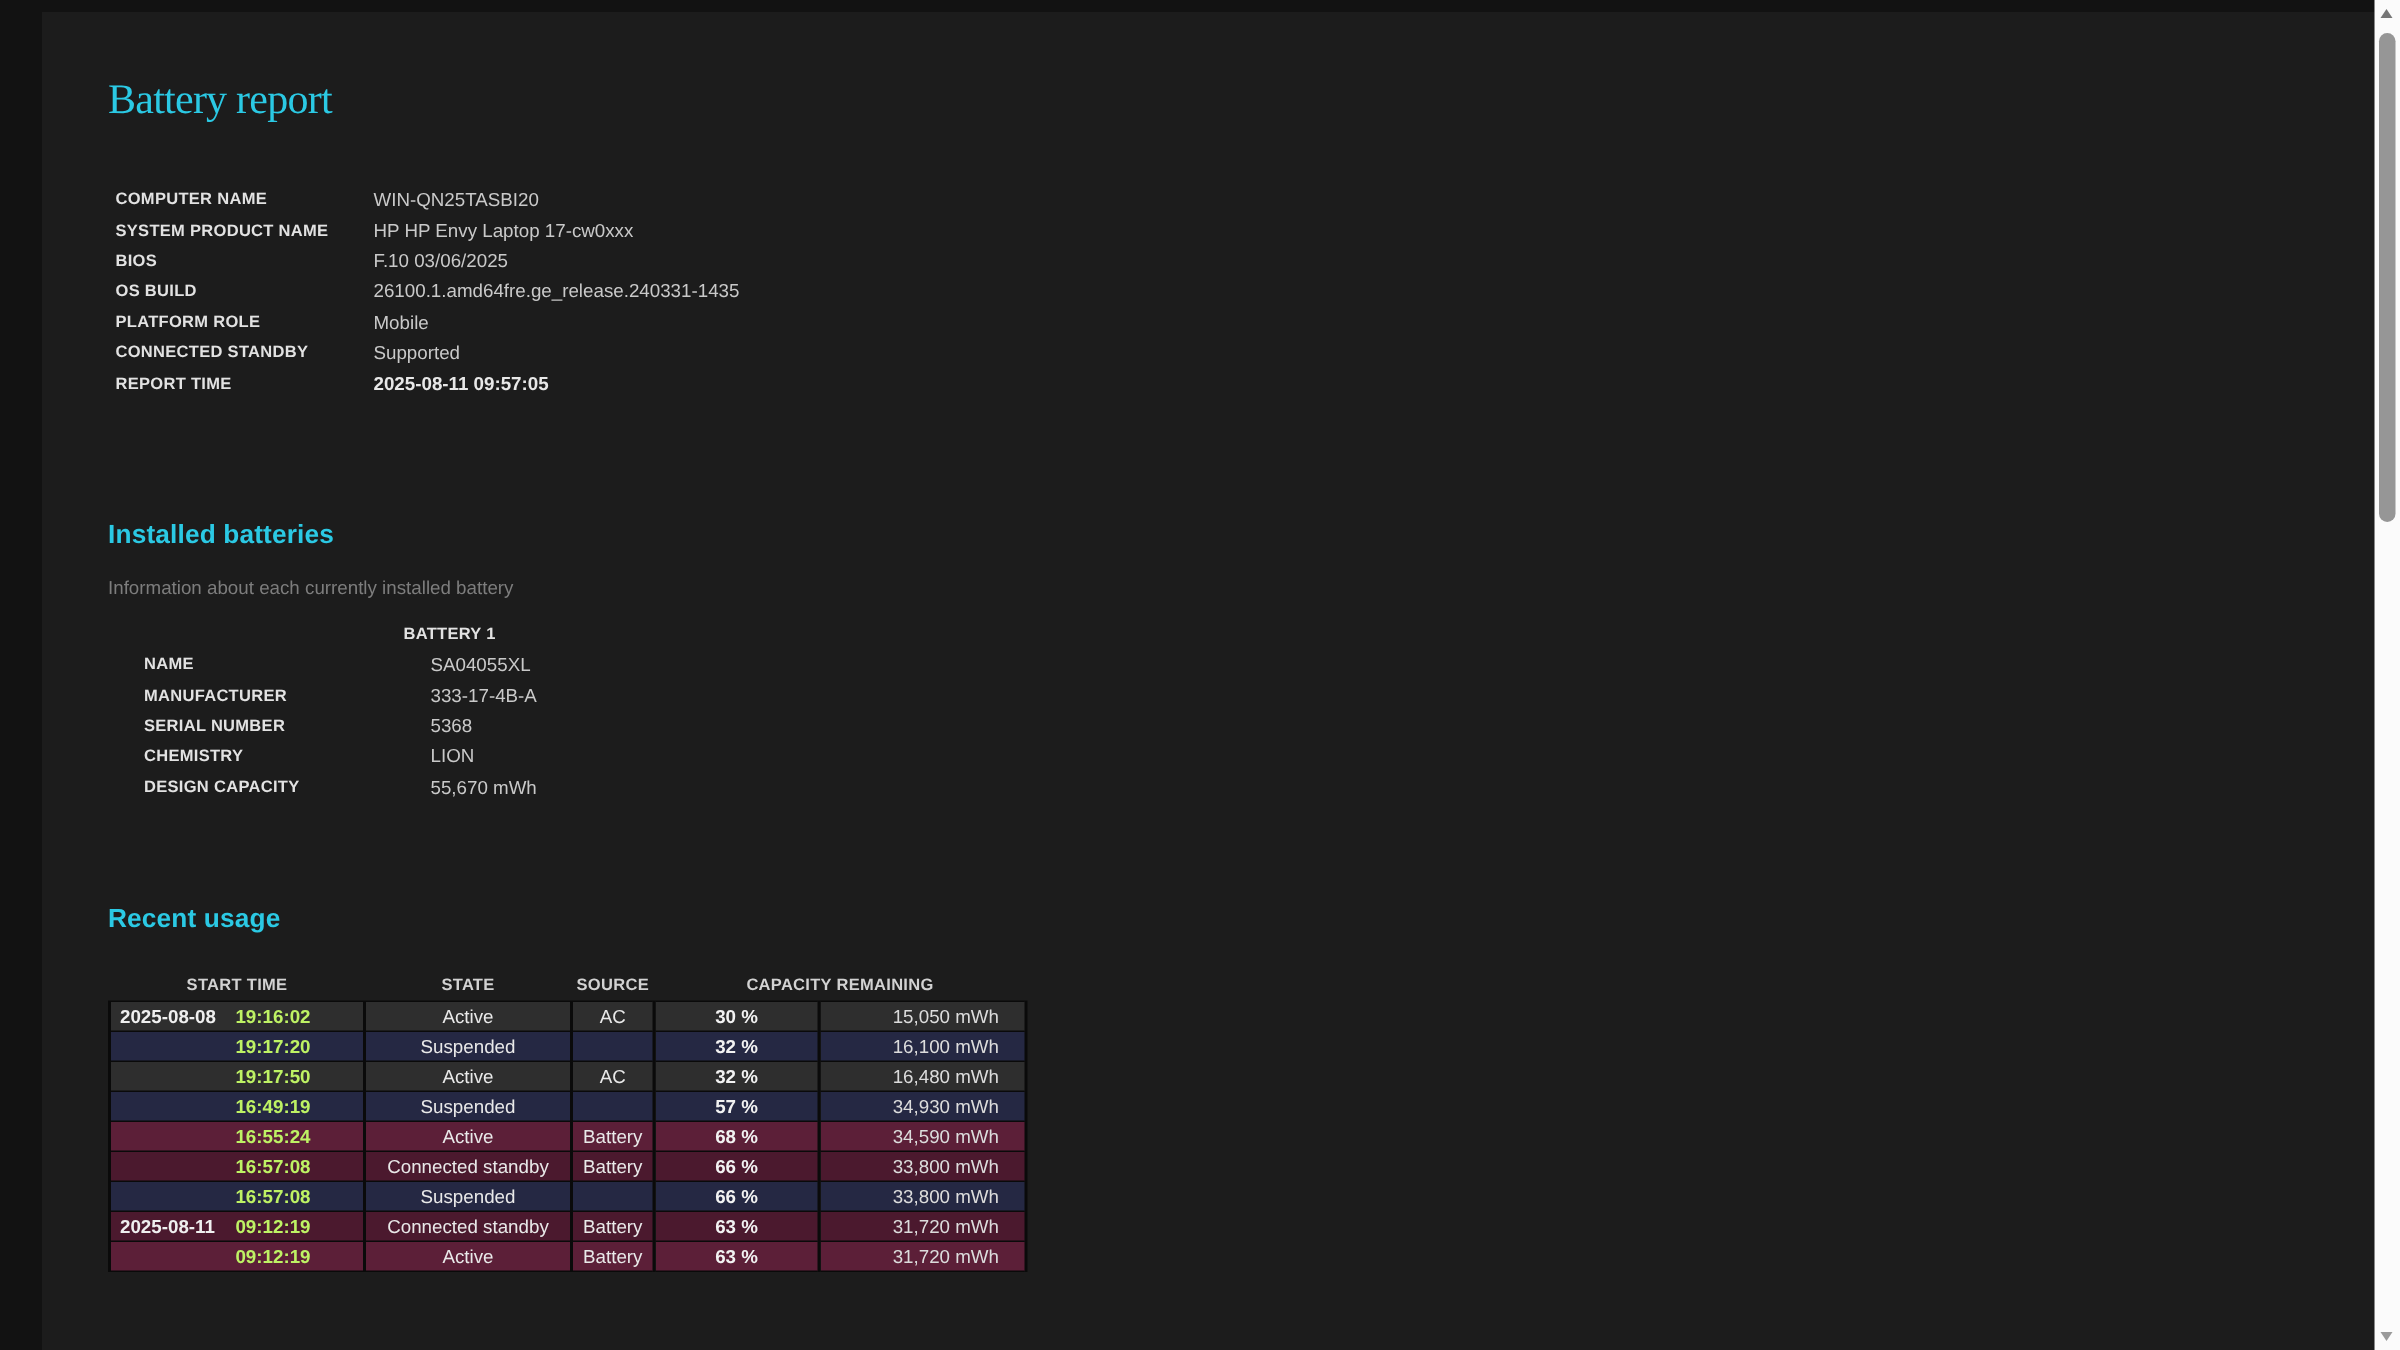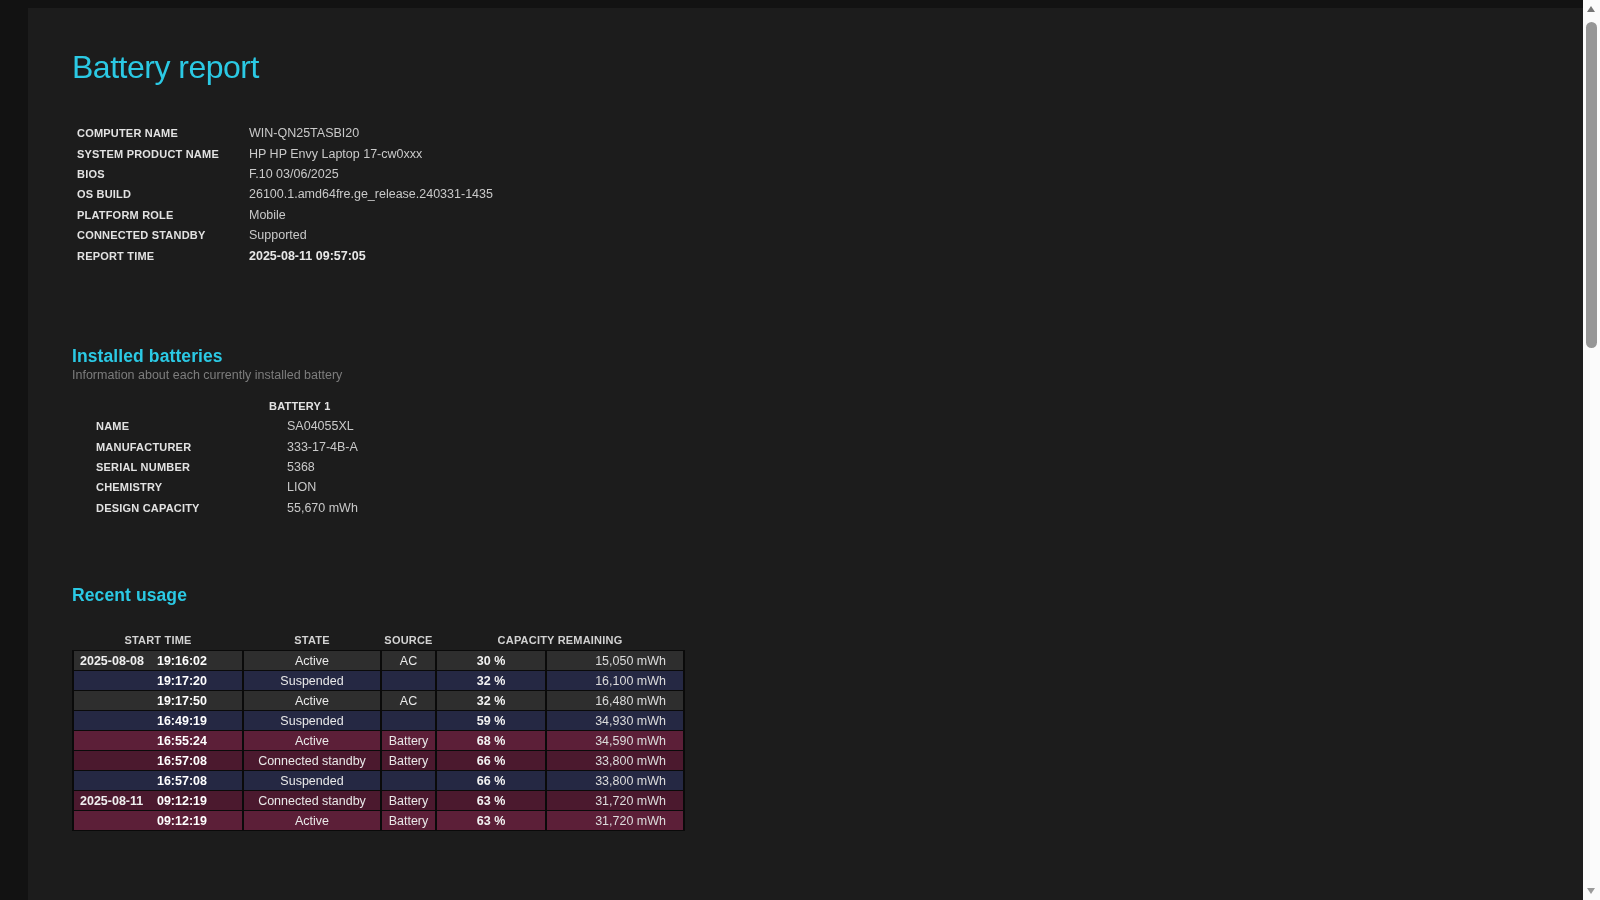--- a/index.html
+++ b/index.html
@@ -19,25 +19,26 @@
     bottom: 0;
     background: #1c1c1c;
     padding-left: 44px;
     box-sizing: border-box;
     overflow: hidden;
   }
   
   h1.report-title {
     margin: 0;
     padding-top: 37px;
-    font-size: 32px;
+    font-size: 28px;
     line-height: 44px;
     font-weight: 300;
     color: #2bc9e4;
     letter-spacing: -0.5px;
+    font-family: Liberation Serif, serif;
   }
   
   .kv-table { margin-top: 34px; }
   .kv-row { display: flex; height: 20.4px; align-items: center; padding-left: 5px; }
   .kv-label {
     width: 172px;
     flex: 0 0 172px;
     font-size: 11px;
     font-weight: 700;
     color: #e2e2e2;
@@ -67,21 +68,21 @@
     margin: 0;
     font-size: 17.5px;
     line-height: 19px;
     font-weight: 700;
     color: #2bc9e4;
     letter-spacing: 0.1px;
   }
   h2.heading-batteries { margin-top: 81px; }
   h2.heading-usage { margin-top: 68px; }
   .section-subtitle {
-    margin-top: 2px;
+    margin-top: 19px;
     font-size: 12.5px;
     line-height: 14px;
     color: #7d7d7d;
   }
 
   
   table.usage-table {
     margin-top: 25px;
     border-collapse: collapse;
     table-layout: fixed;
@@ -109,21 +110,21 @@
     padding: 0 4px;
     border: 1px solid #0a0a0a;
     border-left-width: 2px;
     border-right-width: 2px;
     white-space: nowrap;
     overflow: hidden;
   }
   .usage-table td.cell-start { padding-right: 35px; padding-left: 6px; }
   .cell-start .start-wrap { display: flex; justify-content: flex-end; }
   .cell-start .start-date { font-weight: 600; color: #efefef; }
-  .cell-start .start-time { margin-left: auto; font-weight: 600; color: #ffffff; }
+  .cell-start .start-time { margin-left: auto; font-weight: 600; color: #bef264; }
   .usage-table td.cell-state  { text-align: center; color: #e9e9e9; }
   .usage-table td.cell-source { text-align: center; color: #e9e9e9; }
   .usage-table td.cell-pct    { text-align: center; font-weight: 700; color: #f2f2f2; }
   .usage-table td.cell-mwh    { text-align: right; padding-right: 17px; color: #dcdcdc; }
 
   
   .scrollbar {
     position: absolute;
     top: 0; right: 0;
     width: 17px;
@@ -271,21 +272,21 @@
       </tr>
       <tr style="background-color: rgb(37, 40, 67);">
         <td class="cell-start">
             <span class="start-wrap">
               <span class="start-date"></span>
               <span class="start-time">16:49:19</span>
             </span>
           </td>
         <td class="cell-state">Suspended</td>
         <td class="cell-source"></td>
-        <td class="cell-pct">59 %</td>
+        <td class="cell-pct">57 %</td>
         <td class="cell-mwh">34,930 mWh</td>
       </tr>
       <tr style="background-color: rgb(92, 31, 56);">
         <td class="cell-start">
             <span class="start-wrap">
               <span class="start-date"></span>
               <span class="start-time">16:55:24</span>
             </span>
           </td>
         <td class="cell-state">Active</td>

